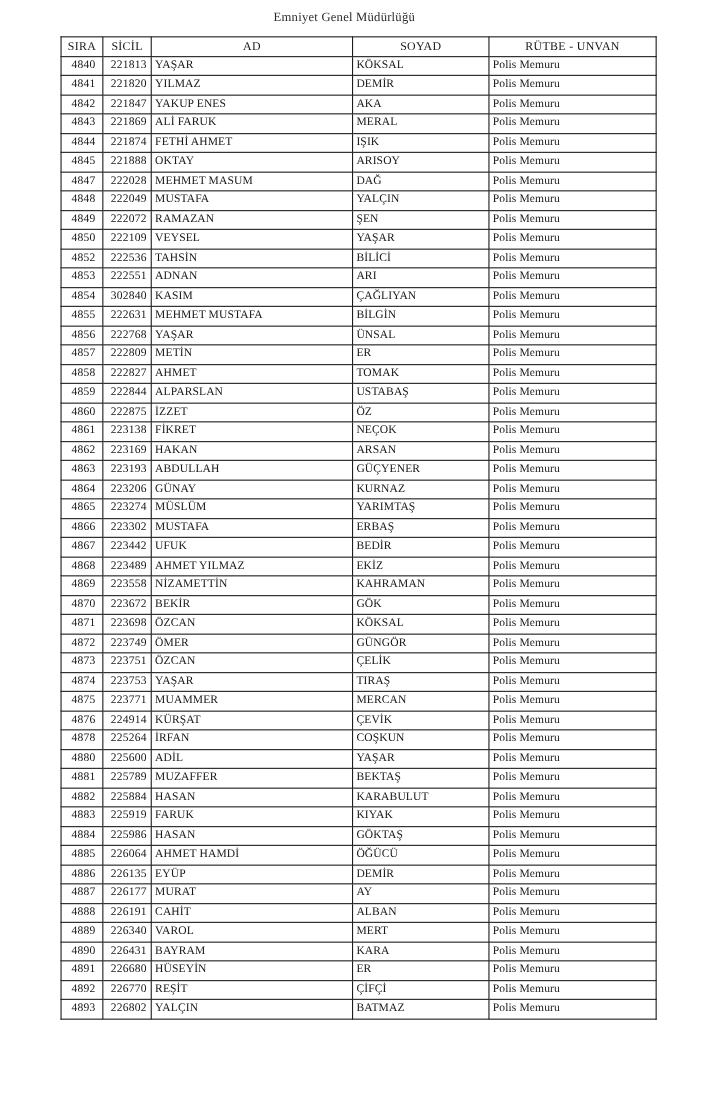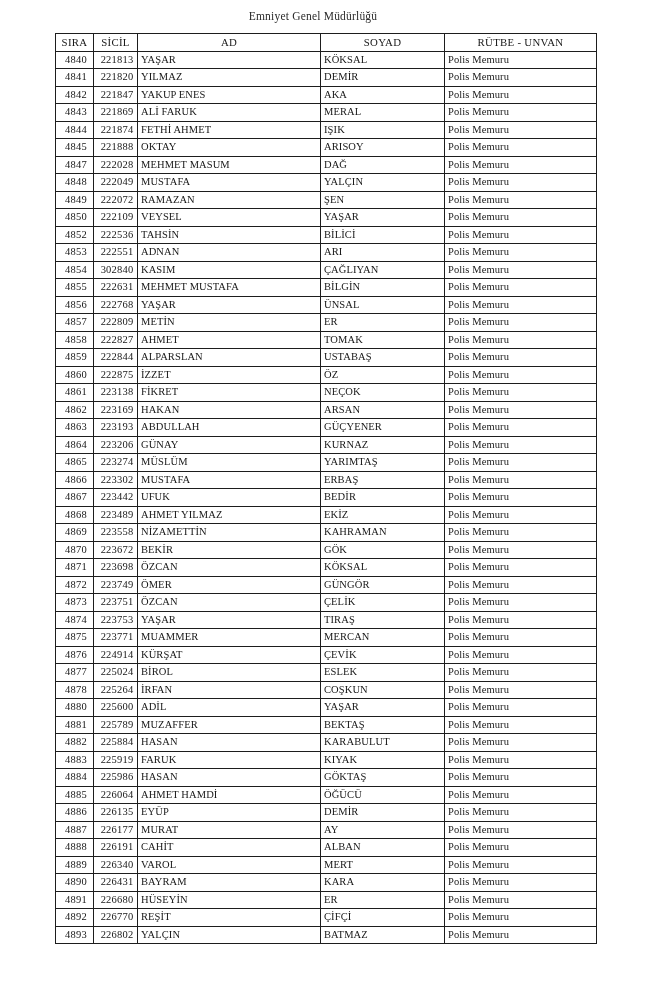--- a/index.html
+++ b/index.html
@@ -359,27 +359,20 @@
           <td class="cell-rutbe">Polis Memuru</td>
         </tr>
         <tr>
           <td class="cell-sira">4876</td>
           <td class="cell-sicil">224914</td>
           <td class="cell-ad">KÜRŞAT</td>
           <td class="cell-soyad">ÇEVİK</td>
           <td class="cell-rutbe">Polis Memuru</td>
         </tr>
         <tr>
-          <td class="cell-sira">4877</td>
-          <td class="cell-sicil">225024</td>
-          <td class="cell-ad">BİROL</td>
-          <td class="cell-soyad">ESLEK</td>
-          <td class="cell-rutbe">Polis Memuru</td>
-        </tr>
-        <tr>
           <td class="cell-sira">4878</td>
           <td class="cell-sicil">225264</td>
           <td class="cell-ad">İRFAN</td>
           <td class="cell-soyad">COŞKUN</td>
           <td class="cell-rutbe">Polis Memuru</td>
         </tr>
         <tr>
           <td class="cell-sira">4880</td>
           <td class="cell-sicil">225600</td>
           <td class="cell-ad">ADİL</td>

